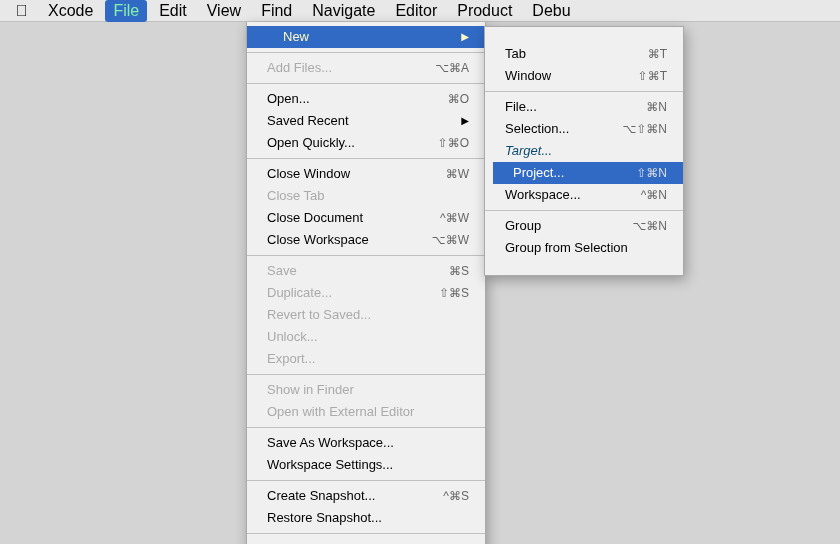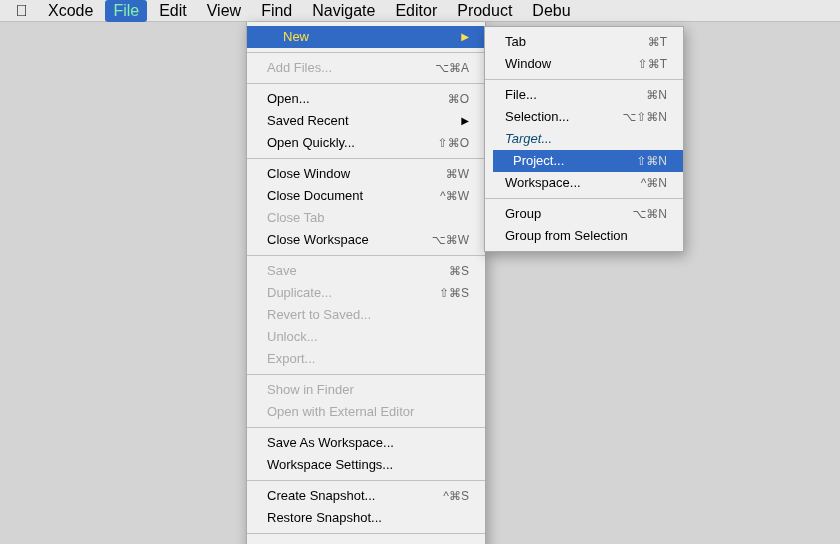--- a/index.html
+++ b/index.html
@@ -85,34 +85,34 @@
       margin-left: 16px;
     }
     .menu-item-arrow {
       margin-left: 8px;
       font-size: 10px;
     }
 
     
     .new-item {
       background: #316ac5;
-      color: #fde047;
+      color: #fef9c3;
       padding-left: 36px;
     }
 
     
     .submenu {
       position: absolute;
       top: 26px;
       left: 484px;
       width: 200px;
       background: #f0f0f0;
       border: 1px solid #aaa;
       box-shadow: 2px 4px 12px rgba(0,0,0,0.3);
-      padding: 4px 0;
+      padding: 16px 0;
       z-index: 200;
     }
     .submenu-item {
       display: flex;
       align-items: center;
       justify-content: space-between;
       padding: 2px 16px 2px 20px;
       color: #000;
       cursor: default;
       white-space: nowrap;
@@ -184,26 +184,26 @@
     <span class="menu-item-label">Open Quickly...</span>
     <span class="menu-item-shortcut">⇧⌘O</span>
   </div>
 
   <div class="menu-separator"></div>
 
   <div class="menu-item">
     <span class="menu-item-label">Close Window</span>
     <span class="menu-item-shortcut">⌘W</span>
   </div>
+  <div class="menu-item disabled">
+    <span class="menu-item-label">Close Tab</span>
+  </div>
   <div class="menu-item">
     <span class="menu-item-label">Close Document</span>
     <span class="menu-item-shortcut">^⌘W</span>
-  </div>
-  <div class="menu-item disabled">
-    <span class="menu-item-label">Close Tab</span>
   </div>
   <div class="menu-item">
     <span class="menu-item-label">Close Workspace</span>
     <span class="menu-item-shortcut">⌥⌘W</span>
   </div>
 
   <div class="menu-separator"></div>
 
   <div class="menu-item disabled">
     <span class="menu-item-label">Save</span>

